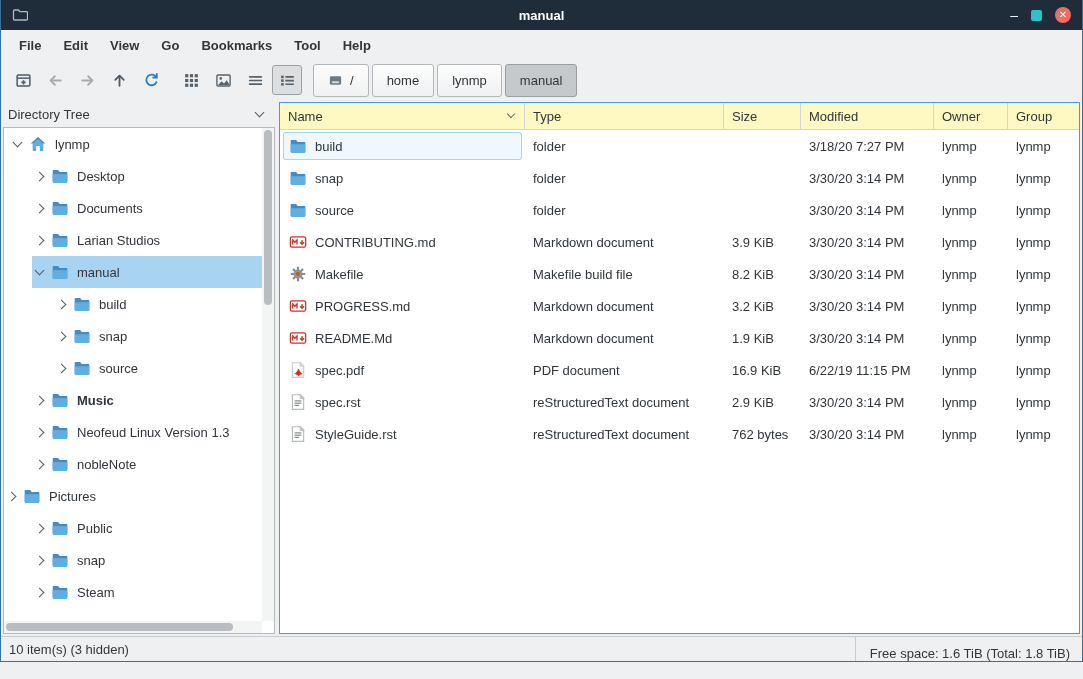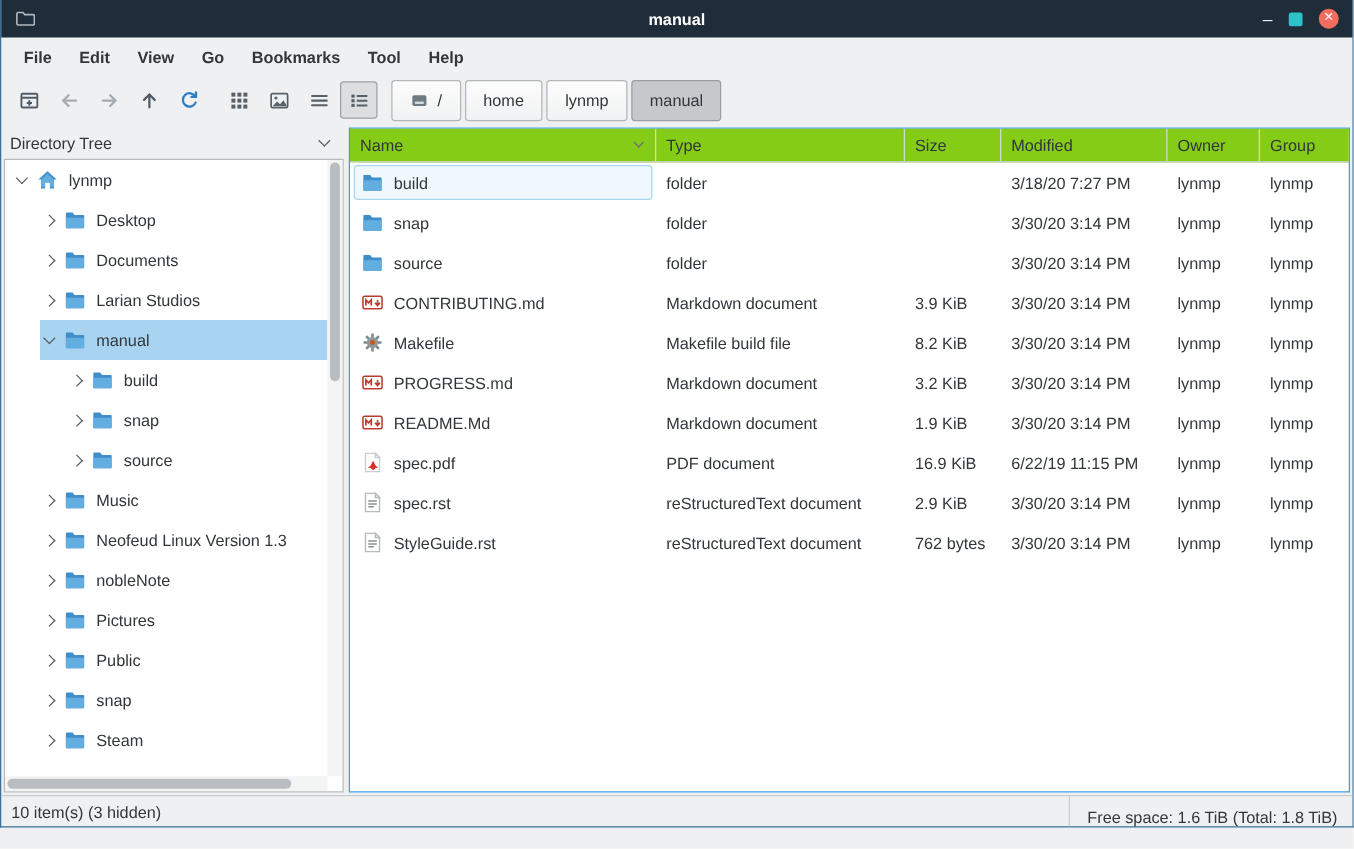--- a/index.html
+++ b/index.html
@@ -82,21 +82,21 @@
   }
   .chev.collapsed { transform: rotate(-45deg); }
   .chev.expanded  { transform: rotate(45deg); margin-top: -4px; }
   .vscroll { position: absolute; top: 0; right: 0; bottom: 12px; width: 12px; background: #f3f4f4; }
   .vscroll .thumb { position: absolute; top: 2px; left: 2px; right: 2px; height: 175px; background: #b9bdc1; border-radius: 4px; }
   .hscroll { position: absolute; left: 0; right: 12px; bottom: 0; height: 12px; background: #f3f4f4; }
   .hscroll .thumb { position: absolute; left: 2px; top: 2px; bottom: 2px; width: 88%; background: #b9bdc1; border-radius: 4px; }
 
   .filepanel { flex: 1; min-width: 0; background: #fff; border: 1px solid #3da0e0; display: flex; flex-direction: column; }
   .grid-cols { display: grid; grid-template-columns: 245px 199px 77px 133px 74px 1fr; }
-  .table-header { flex: 0 0 27px; height: 27px; background: #84cc16; border-bottom: 1px solid #d3d5d7; }
+  .table-header { flex: 0 0 27px; height: 27px; background: #fef9c3; border-bottom: 1px solid #d3d5d7; }
   .th { display: flex; align-items: center; padding: 0 8px; border-right: 1px solid #d3d5d7; }
   .th:last-child { border-right: none; }
   .th .sort { margin-left: auto; margin-right: 2px; width: 6px; height: 6px; border-color: #6a6f73; }
   .file-rows { flex: 1; overflow: hidden; }
   .file-row { height: 32px; }
   .cell { display: flex; align-items: center; padding: 0 8px; overflow: hidden; white-space: nowrap; }
   .name-cell { padding: 0 4px; }
   .name-wrap { display: flex; align-items: center; gap: 8px; flex: 1; height: 26px; padding: 0 5px; border-radius: 2px; }
   .file-row.focused .name-wrap { background: #f0f8fd; box-shadow: 0 0 0 1px #a5d6f2; }
   .file-icon svg { width: 18px; height: 18px; display: block; }
@@ -349,21 +349,21 @@
                 <span class="chev collapsed"></span>
                 <span class="tree-icon">
                   <svg viewBox="0 0 16 16">
                     <path d="M1.5 3.4c0-.4.3-.7.7-.7h4.1l1.4 1.8h6.1c.4 0 .7.3.7.7v8c0 .4-.3.7-.7.7H2.2c-.4 0-.7-.3-.7-.7z" fill="#3f8ec9"></path>
                     <path d="M1.5 6.4h13v6.8c0 .4-.3.7-.7.7H2.2c-.4 0-.7-.3-.7-.7z" fill="#63aee1"></path>
                   </svg>
                 </span>
                 <span class="tree-label">source</span>
               </div>
             </div>
-            <div class="tree-row" style="padding-left: 28px;">
+            <div class="tree-row" style="padding-left: 28px; font-weight: bold;">
               <div class="tree-content">
                 <span class="chev collapsed"></span>
                 <span class="tree-icon">
                   <svg viewBox="0 0 16 16">
                     <path d="M1.5 3.4c0-.4.3-.7.7-.7h4.1l1.4 1.8h6.1c.4 0 .7.3.7.7v8c0 .4-.3.7-.7.7H2.2c-.4 0-.7-.3-.7-.7z" fill="#3f8ec9"></path>
                     <path d="M1.5 6.4h13v6.8c0 .4-.3.7-.7.7H2.2c-.4 0-.7-.3-.7-.7z" fill="#63aee1"></path>
                   </svg>
                 </span>
                 <span class="tree-label">Music</span>
               </div>
@@ -385,21 +385,21 @@
                 <span class="chev collapsed"></span>
                 <span class="tree-icon">
                   <svg viewBox="0 0 16 16">
                     <path d="M1.5 3.4c0-.4.3-.7.7-.7h4.1l1.4 1.8h6.1c.4 0 .7.3.7.7v8c0 .4-.3.7-.7.7H2.2c-.4 0-.7-.3-.7-.7z" fill="#3f8ec9"></path>
                     <path d="M1.5 6.4h13v6.8c0 .4-.3.7-.7.7H2.2c-.4 0-.7-.3-.7-.7z" fill="#63aee1"></path>
                   </svg>
                 </span>
                 <span class="tree-label">nobleNote</span>
               </div>
             </div>
-            <div class="tree-row" style="padding-left: 28px;">
+            <div class="tree-row" style="">
               <div class="tree-content">
                 <span class="chev collapsed"></span>
                 <span class="tree-icon">
                   <svg viewBox="0 0 16 16">
                     <path d="M1.5 3.4c0-.4.3-.7.7-.7h4.1l1.4 1.8h6.1c.4 0 .7.3.7.7v8c0 .4-.3.7-.7.7H2.2c-.4 0-.7-.3-.7-.7z" fill="#3f8ec9"></path>
                     <path d="M1.5 6.4h13v6.8c0 .4-.3.7-.7.7H2.2c-.4 0-.7-.3-.7-.7z" fill="#63aee1"></path>
                   </svg>
                 </span>
                 <span class="tree-label">Pictures</span>
               </div>

